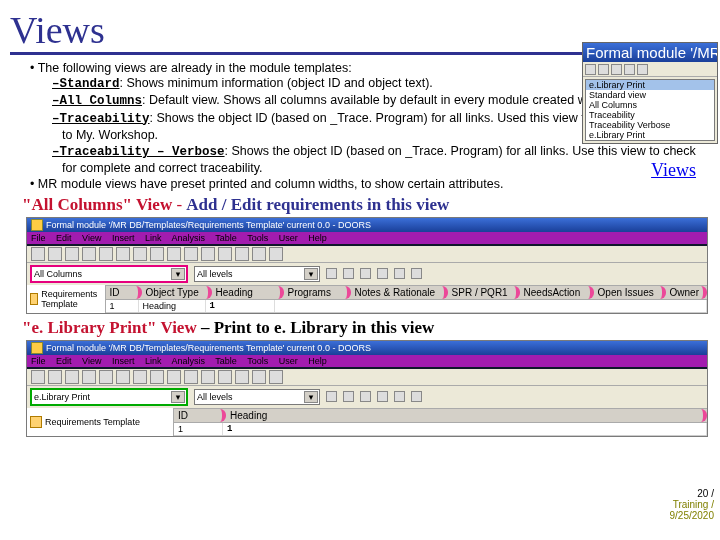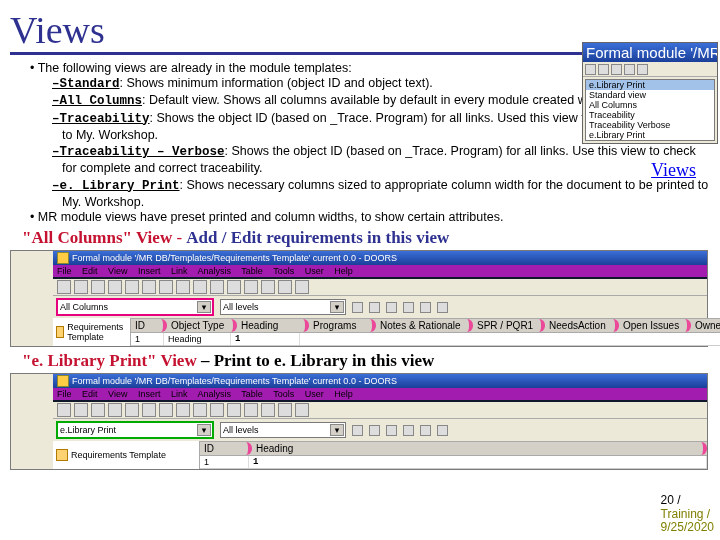--- a/index.html
+++ b/index.html
@@ -106,23 +106,22 @@
     margin: 2px;
     font-size: 9px;
   }
   .mini-list div { padding: 0 3px; white-space: nowrap; }
   .mini-list .sel { background: #a3c2ea; }
 
   
   .doors {
     border: 1px solid #7a7a7a;
     background: #ece9d8;
-    margin: 2px 2px 4px 0;
+    margin: 2px 2px 4px 16px;
     font-size: 9px;
-    padding-left: 42px;
   }
   .d-title {
     background: linear-gradient(#3b6fd8,#1a3f99);
     color: #fff;
     padding: 1px 4px;
     display:flex;
     align-items:center;
     gap:3px;
   }
   .d-title .ticon { width:10px; height:10px; background:#fc4; border:1px solid #883; }
@@ -199,40 +198,39 @@
     align-items:center;
     gap:3px;
   }
   .d-tree .fico { width:10px;height:10px;background:#ffd271;border:1px solid #b07b00;}
   .d-body { display:flex; }
   .d-right { flex:1; }
 
   .footer {
     position:absolute;
     right:6px;
-    bottom:6px;
-    font-size:12px;
-    text-align:left;
+    bottom:19px;
+    font-size:10px;
+    text-align:right;
     line-height:1.1;
     color:#808000;
   }
   .footer .pg { color:#000; }
 </style>
 </head>
 <body>
 
 <div class="page-title">Views</div>
 
 <div class="bullet-block">
   <div class="bullet-line">The following views are already in the module templates:</div>
   <div class="sub"><span class="b u">–Standard</span><span>: Shows minimum information (object ID and object text).</span></div>
   <div class="sub"><span class="b u">–All Columns</span><span>: Default view. Shows all columns available by default in every module created with an MR template.</span></div>
   <div class="sub"><span class="b u">–Traceability</span><span>: Shows the object ID (based on _Trace. Program) for all links. Used this view for printing traceability to My. Workshop.</span></div>
   <div class="sub"><span class="b u">–Traceability – Verbose</span><span>: Shows the object ID (based on _Trace. Program) for all links. Use this view to check for complete and correct traceability.</span></div>
-  <div class="sub"><span class="b u">–e. Library Print</span><span>: Shows necessary columns sized to appropriate column width for the document to be printed to My. Workshop.</span></div>
   <div class="bullet-line">MR module views have preset printed and column widths, to show certain attributes.</div>
 </div>
 
 <div class="views-link">Views</div>
 
 <div class="mini-app">
   <div class="mini-title">Formal module '/MR DB/Te</div>
   <div class="mini-tool">
     <div class="tico"></div>
     <div class="tico"></div>

